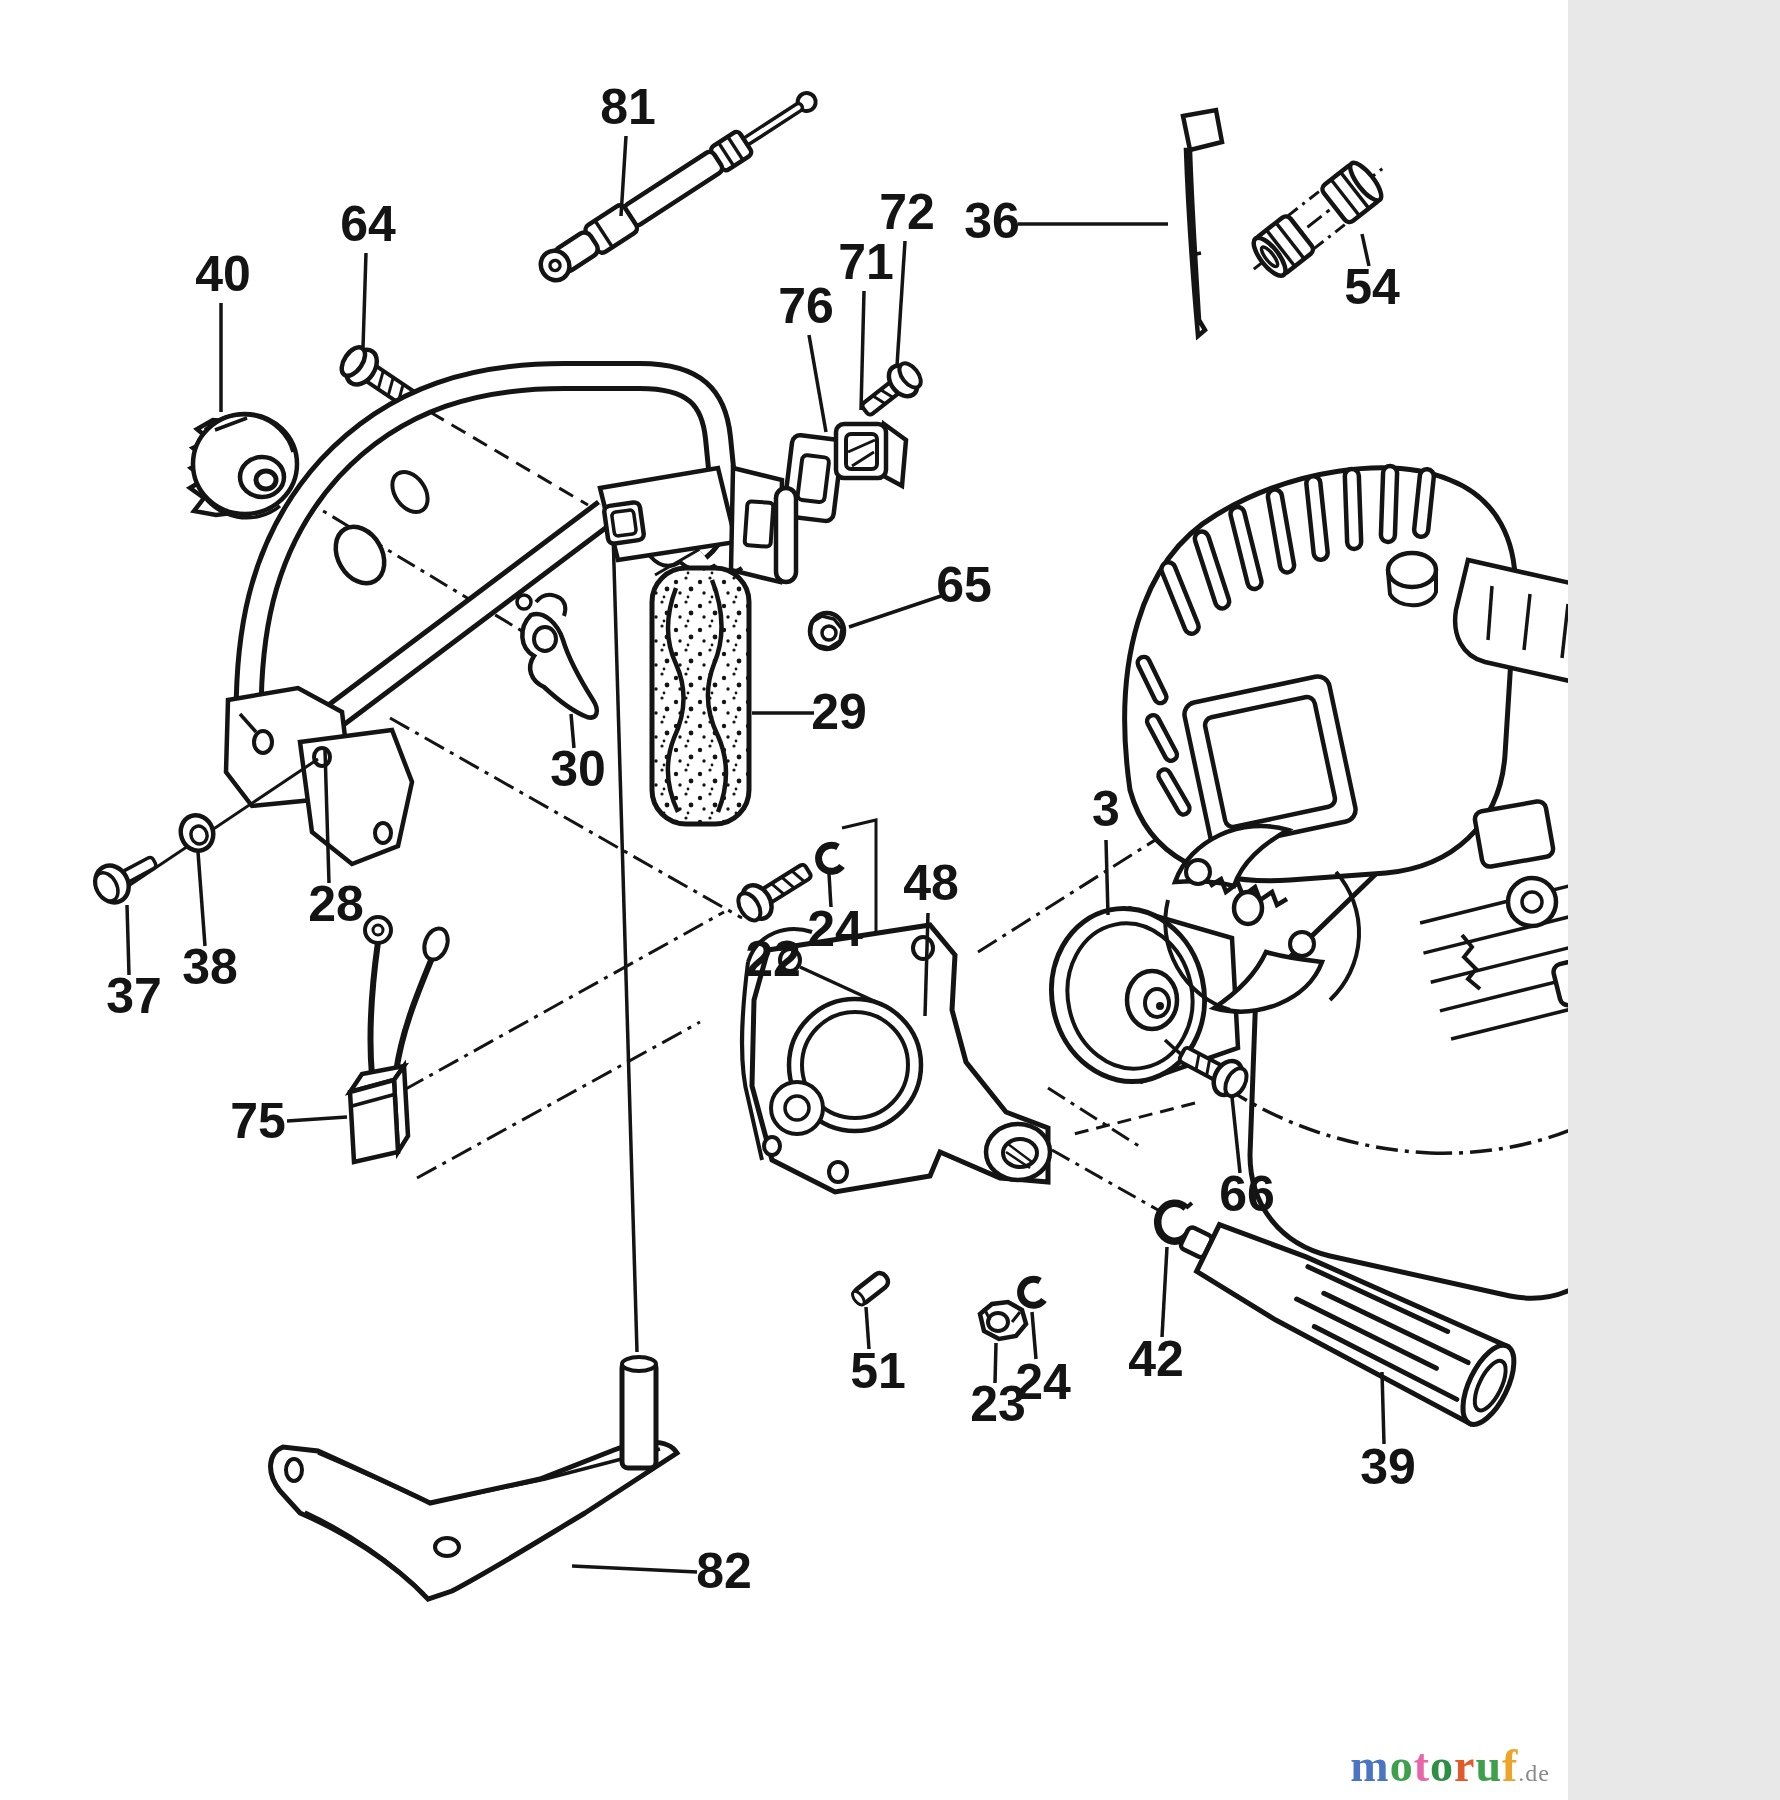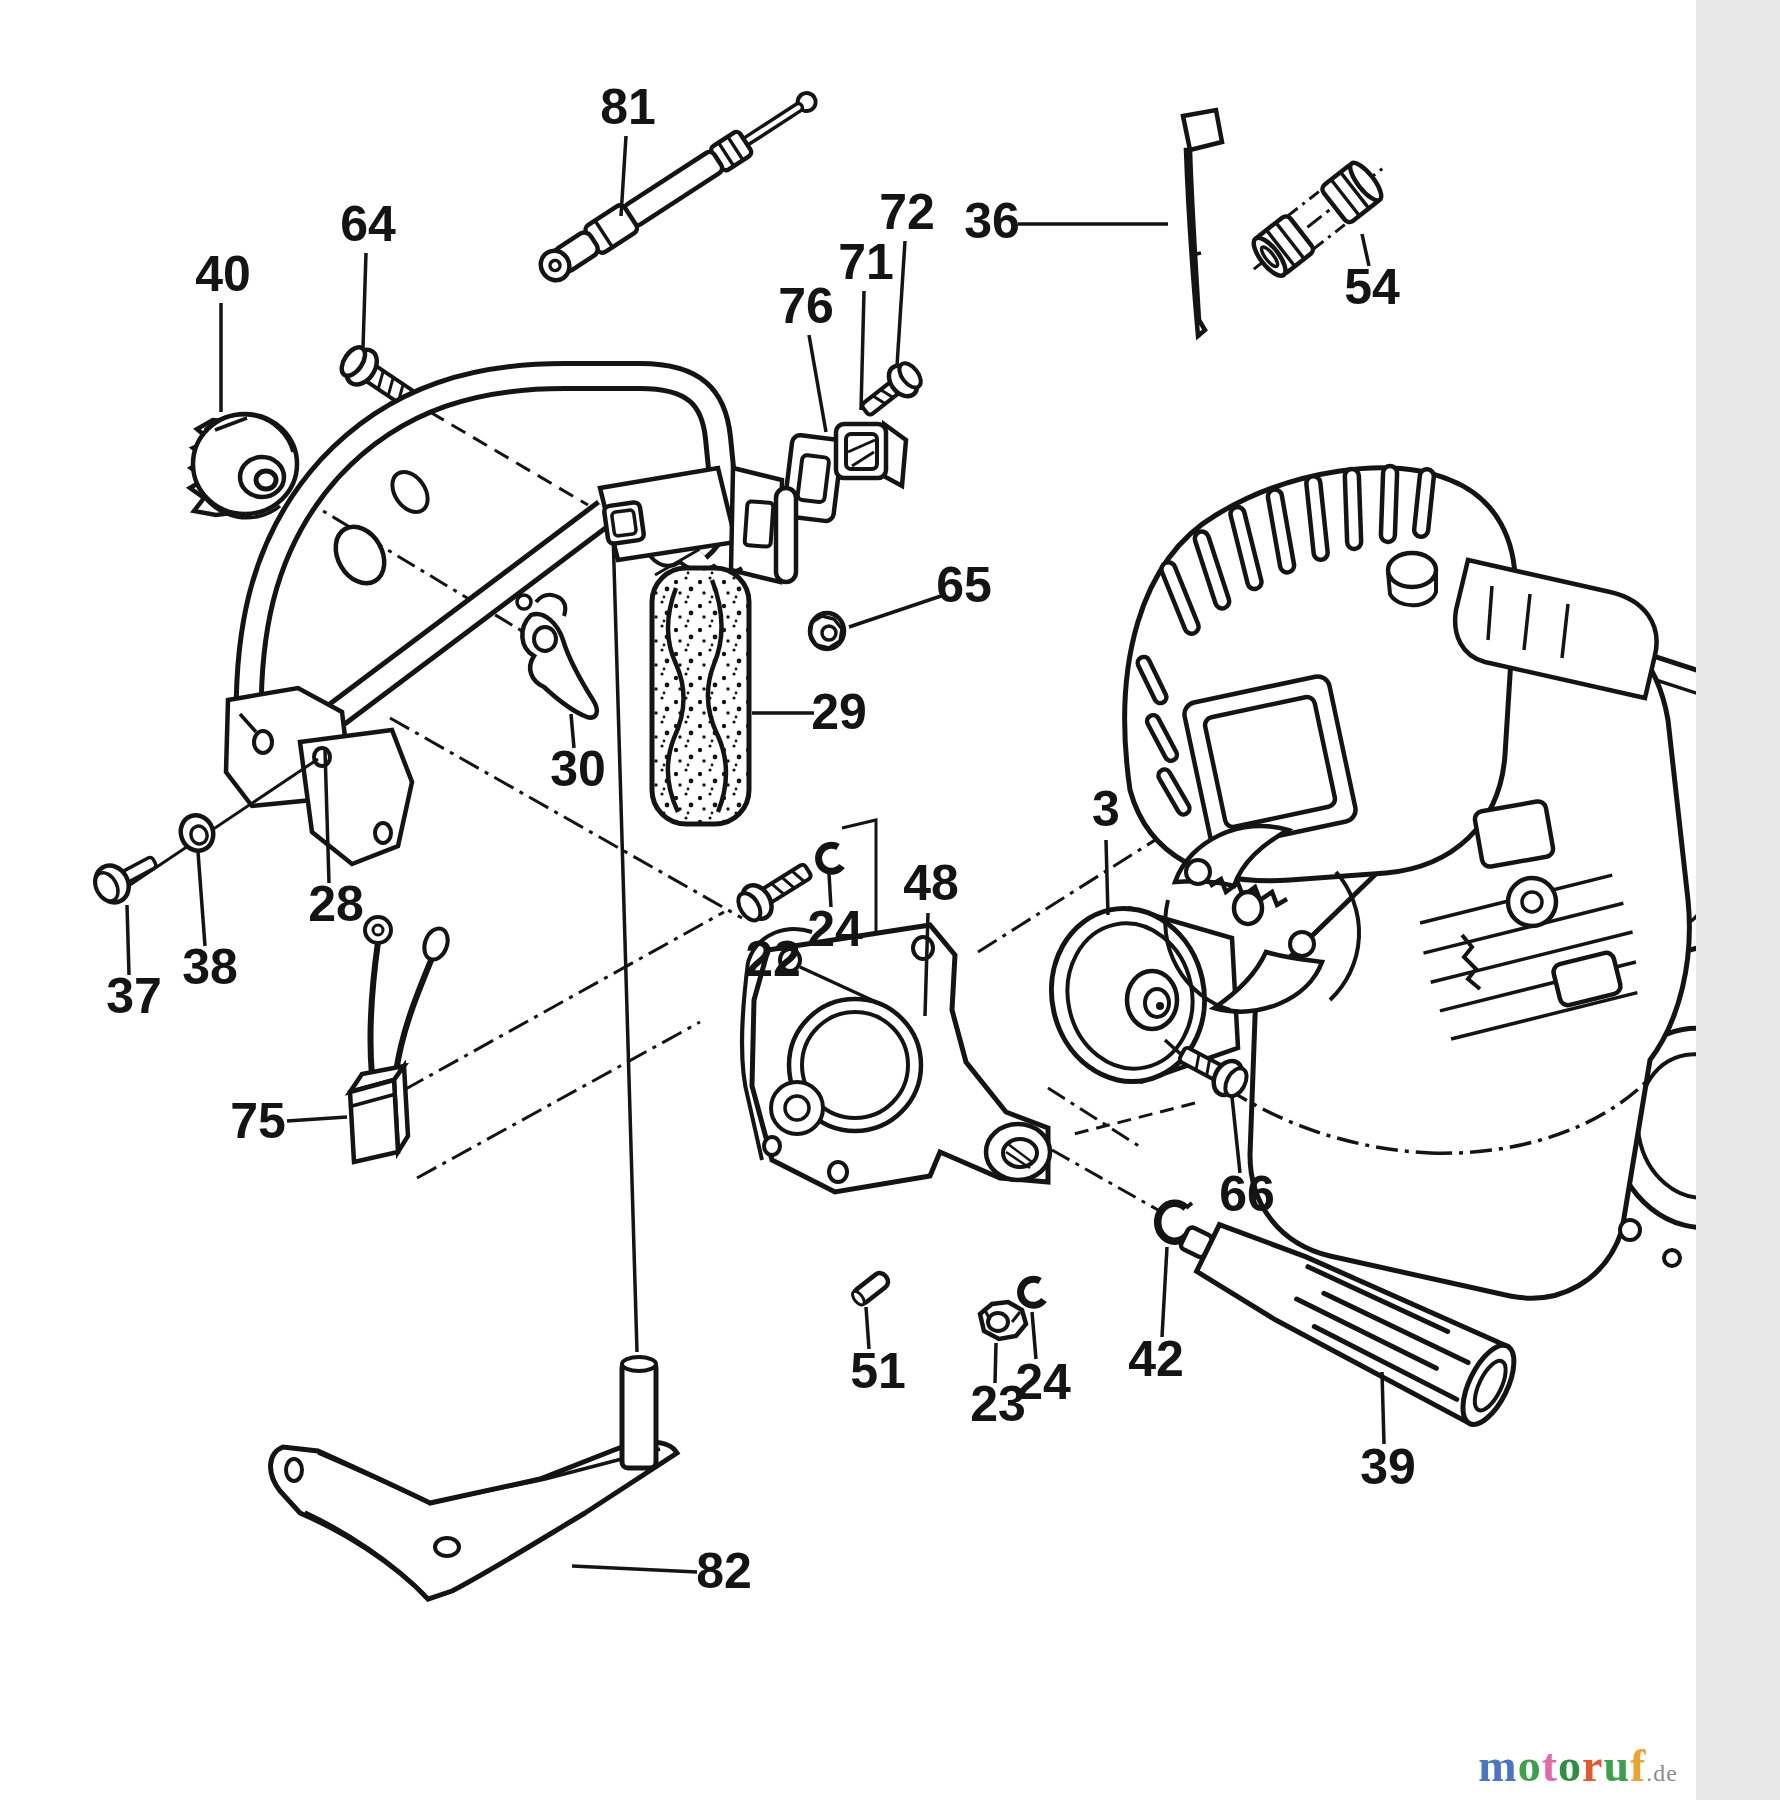--- a/index.html
+++ b/index.html
@@ -1,18 +1,18 @@
 <!DOCTYPE html>
 <html><head>
 <meta charset="utf-8">
 <style>
   html,body{margin:0;padding:0;background:#e8e8e8;}
   .stage{
     position:relative;
-    width:1696px;height:1800px;
+    width:1568px;height:1800px;
     background:#ffffff;
     font-family:"Liberation Sans",sans-serif;
     overflow:hidden;
   }
   svg{position:absolute;left:0;top:0;}
   .lbl{
     font-family:"Liberation Sans","DejaVu Sans",sans-serif;
     font-weight:700;
     font-size:50px;
     fill:#141414;

